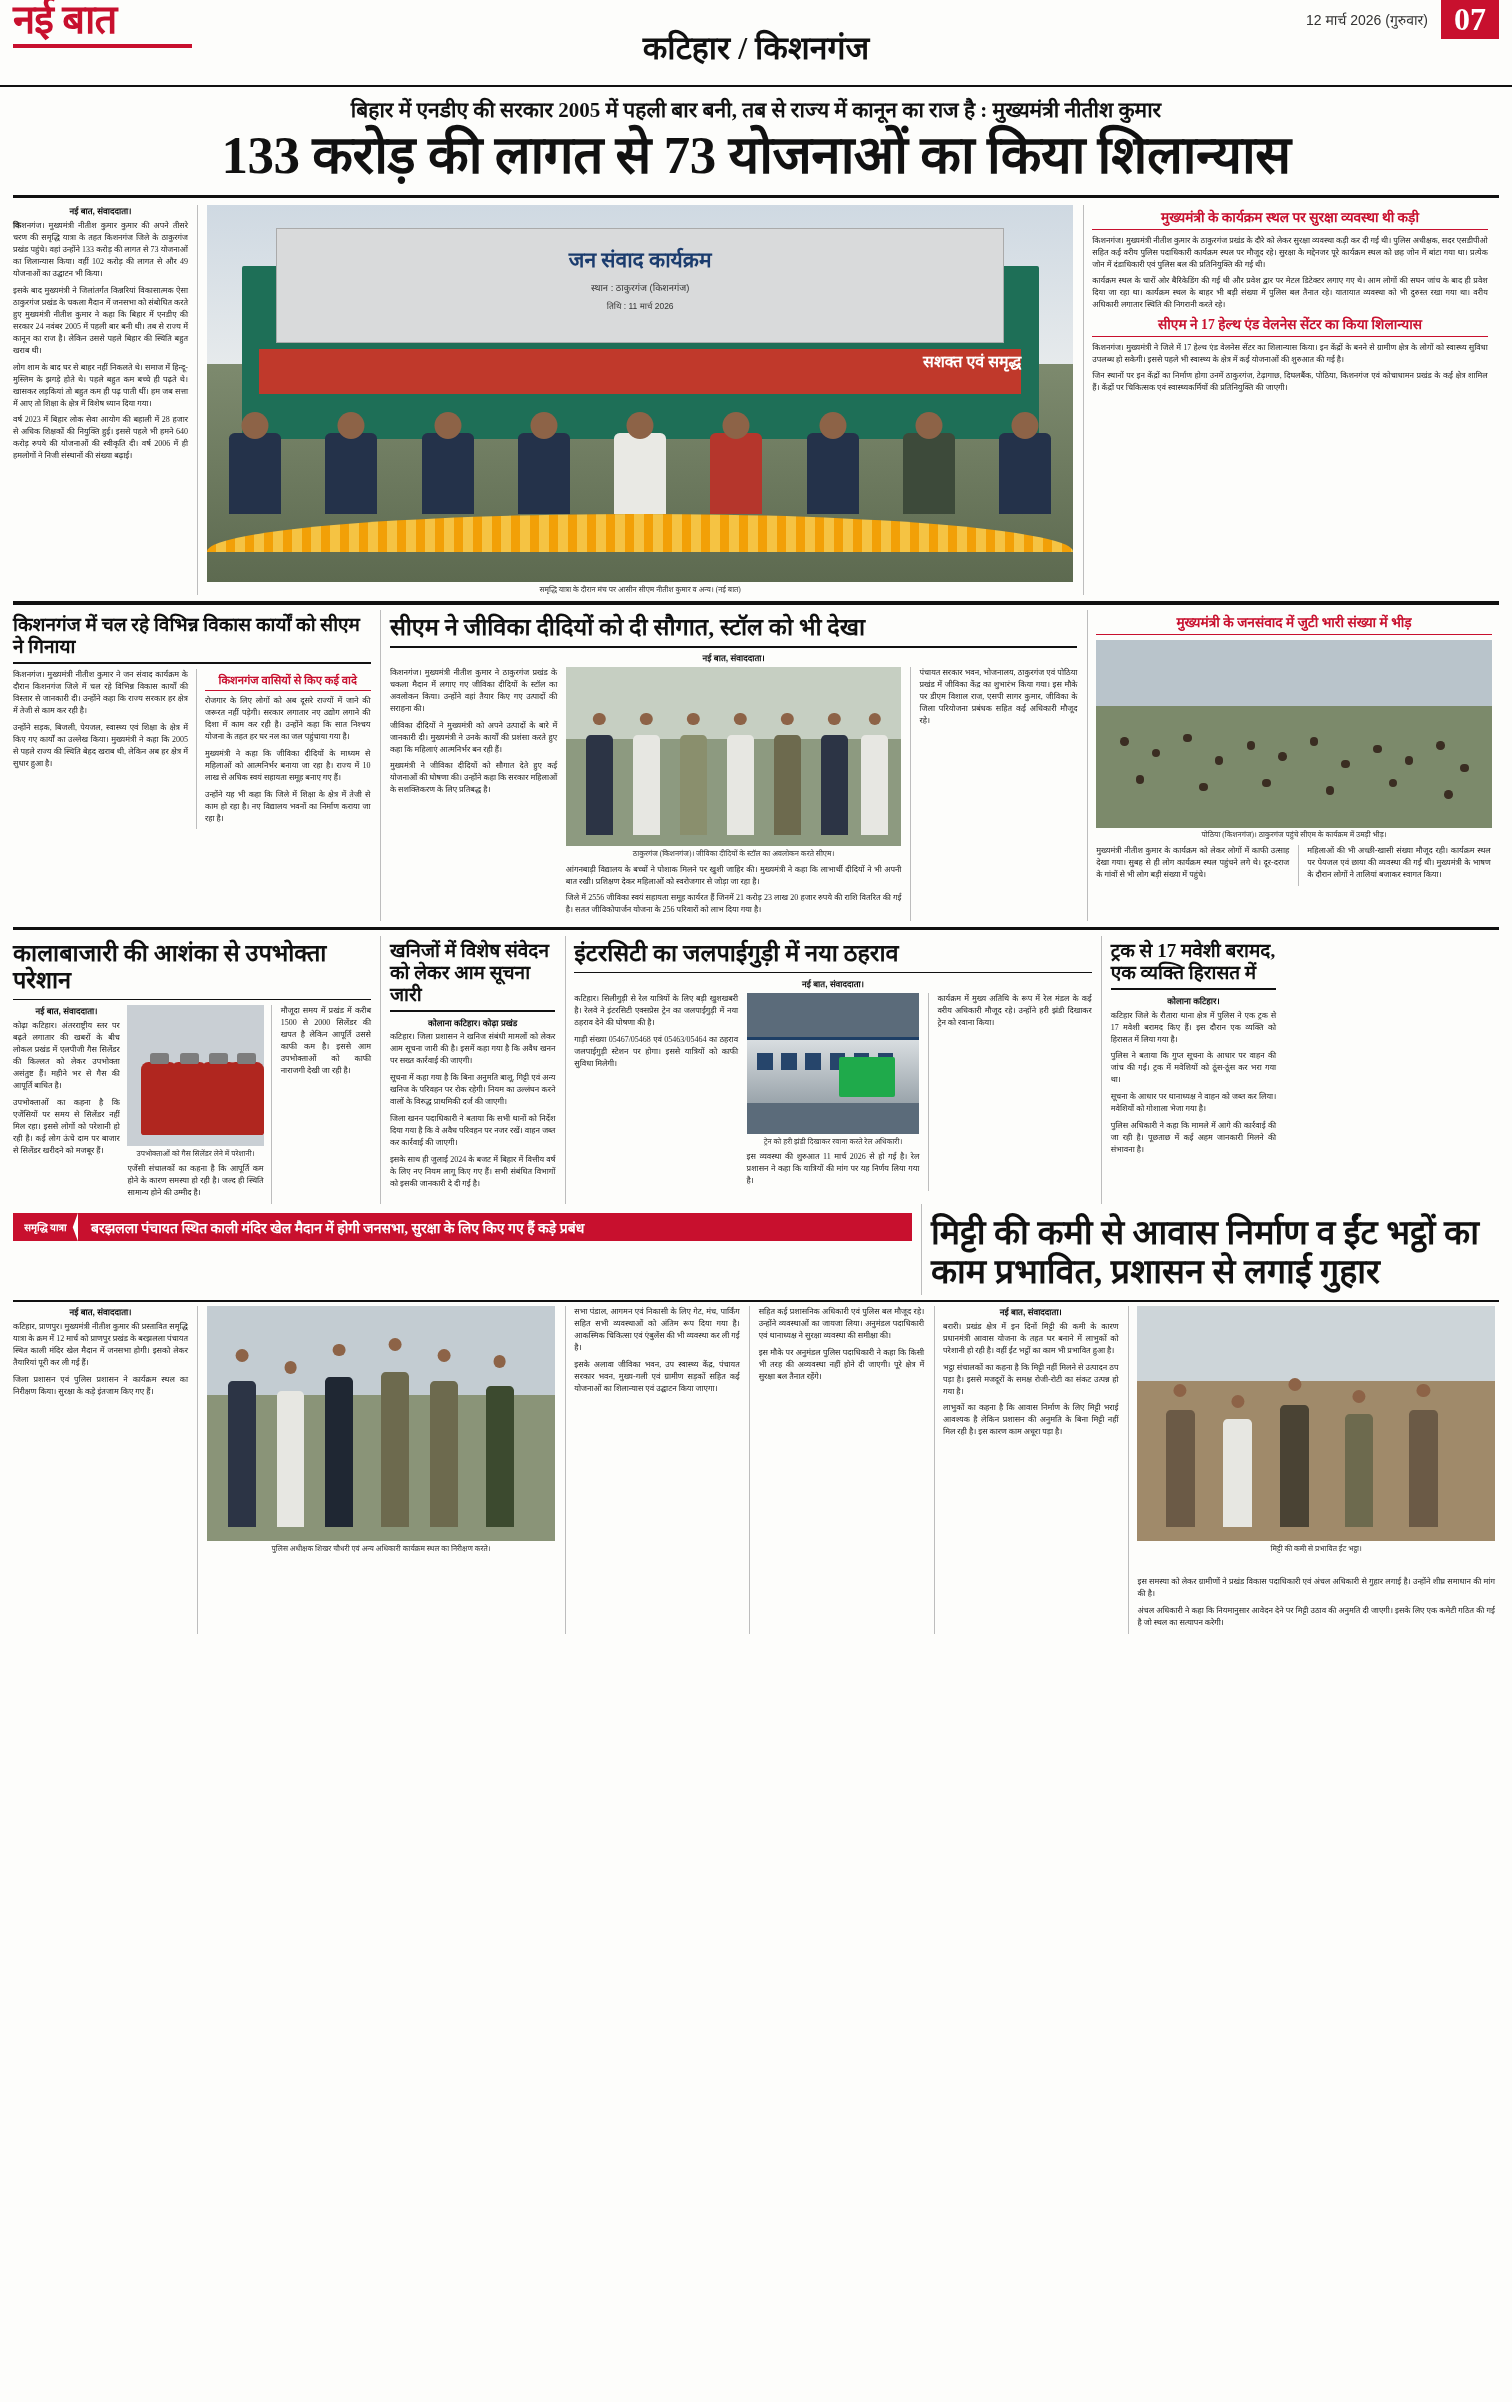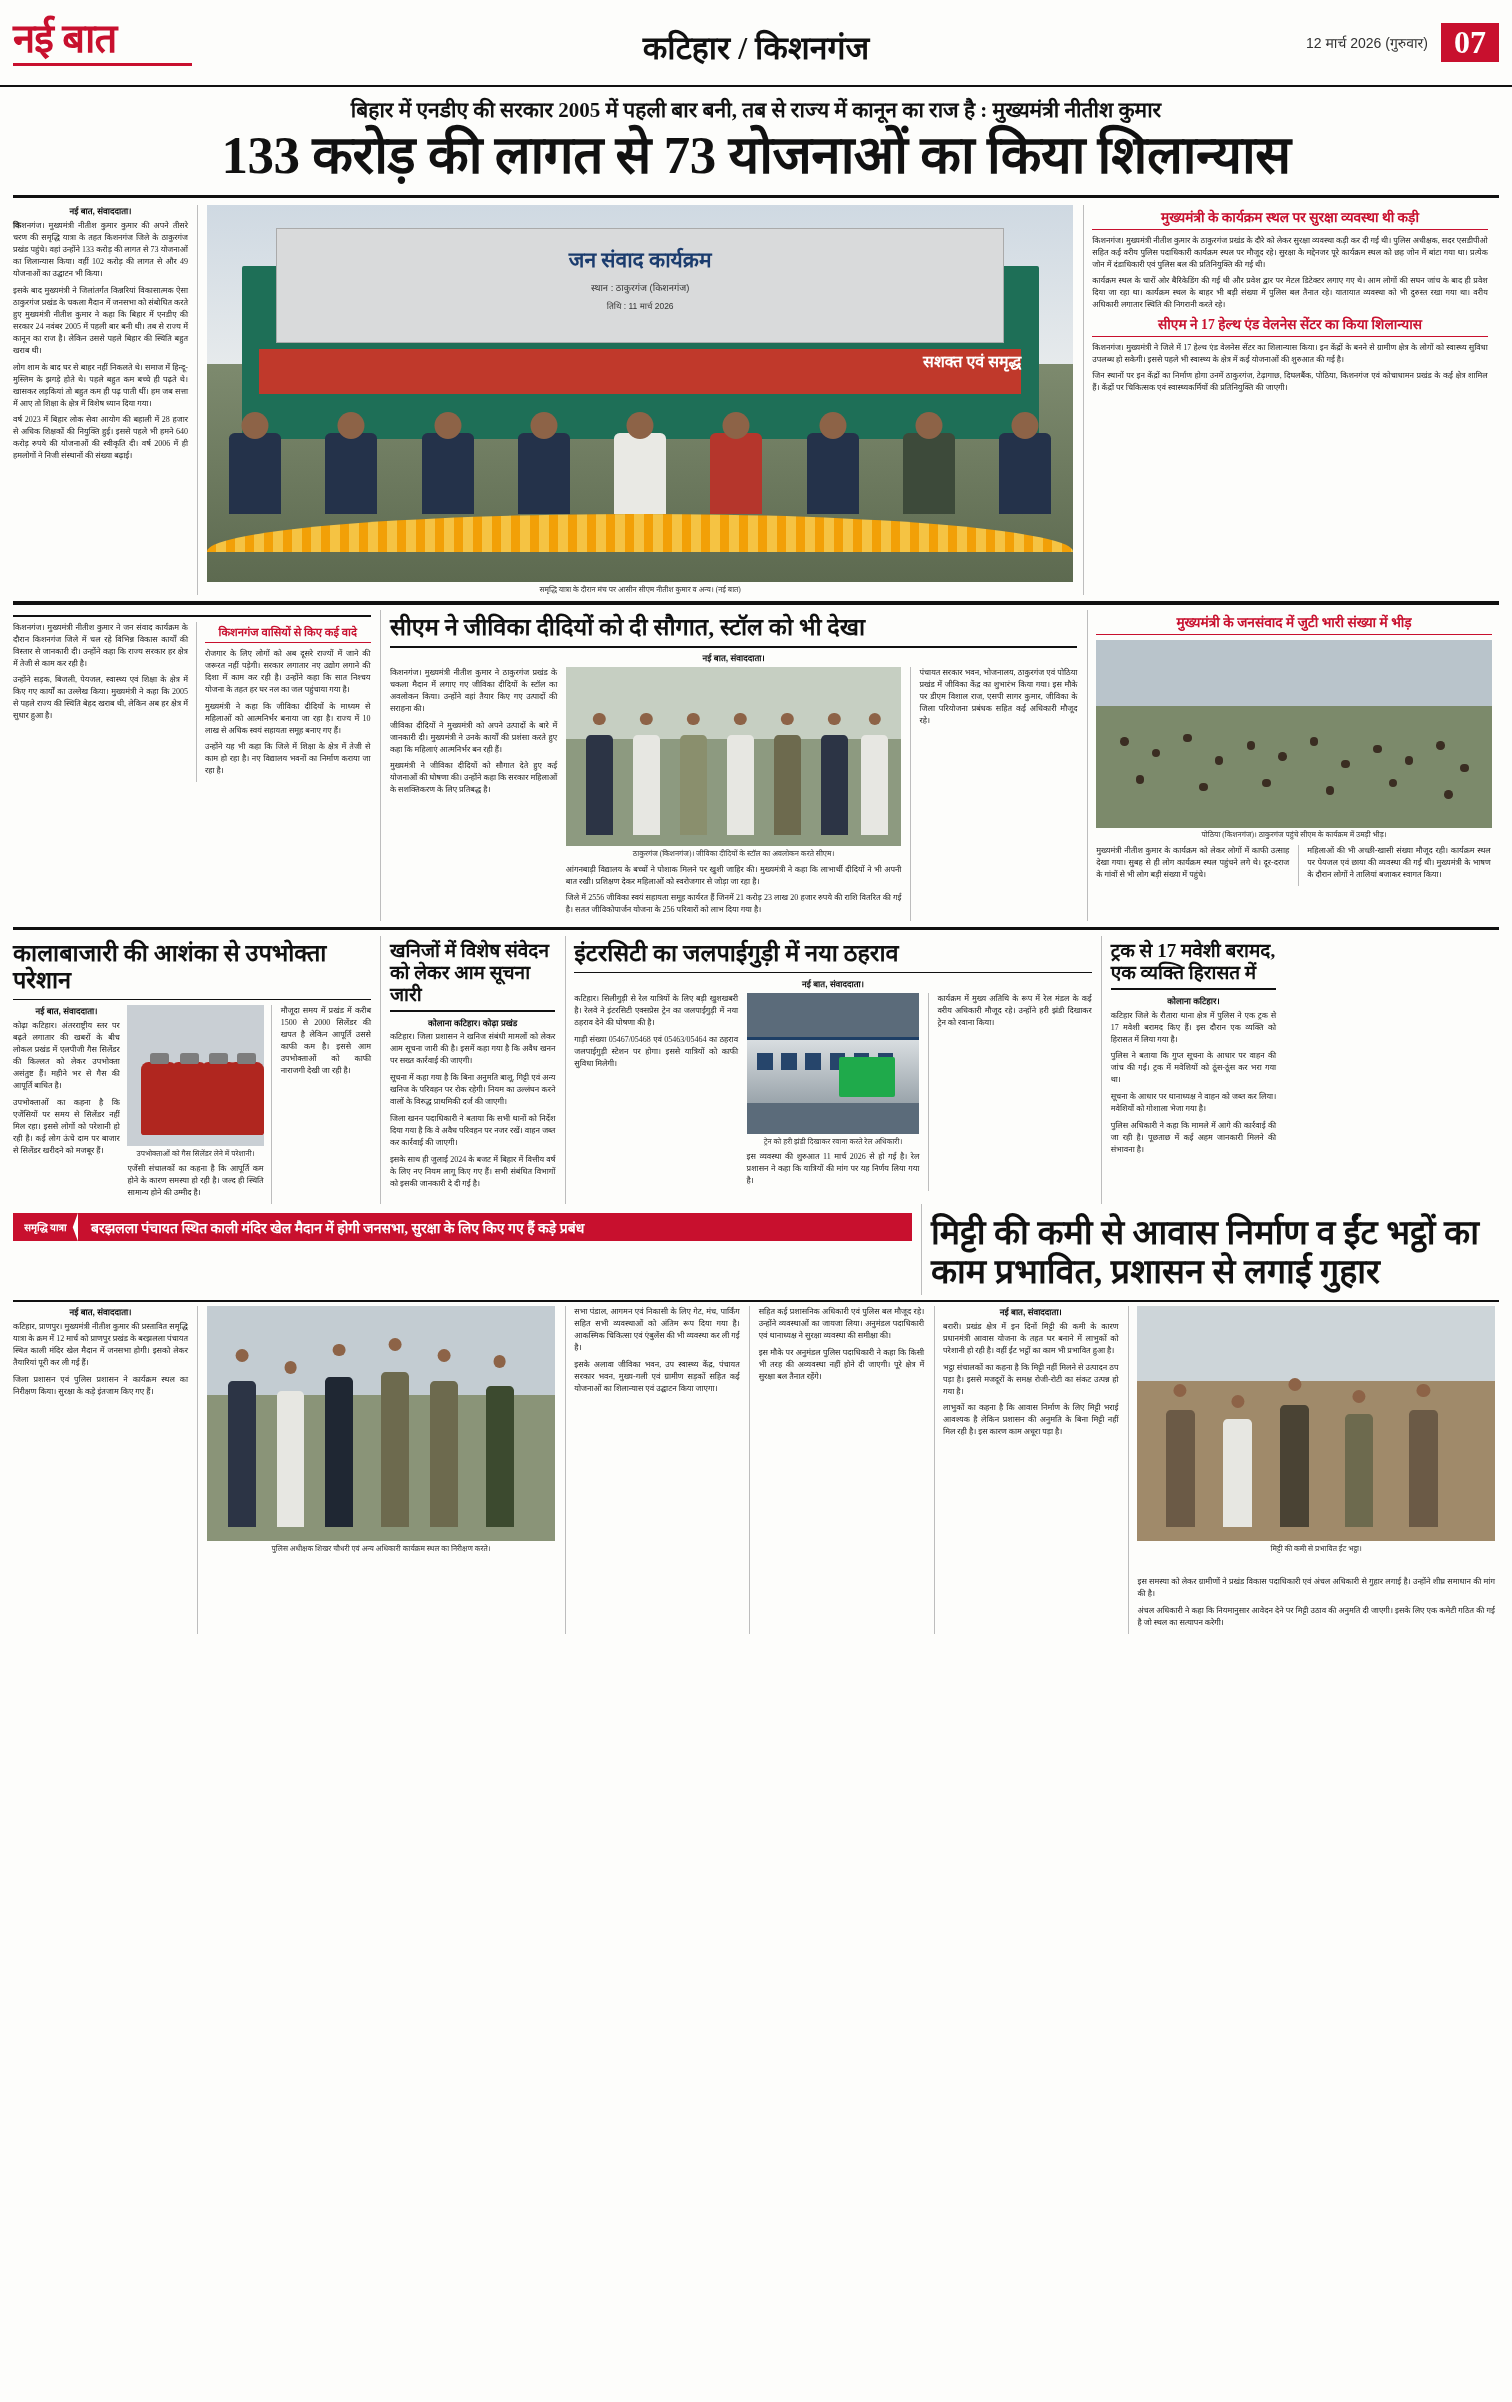--- a/index.html
+++ b/index.html
@@ -3,21 +3,21 @@
 <meta charset="utf-8">
 <style>
   html,body{margin:0;padding:0;background:#b9b9b9;}
   body{font-family:"Liberation Sans", sans-serif;}
   .page{
     width:1512px;height:2402px;background:#fdfdfb;position:relative;
     box-sizing:border-box;padding:0;overflow:hidden;margin:0 auto;
   }
   
   .masthead{
-    height:87px;border-bottom:2.8px solid #111;display:flex;align-items:center;
+    height:87px;border-bottom:2.8px solid #111;display:flex;align-items:flex-start;
     position:relative;padding:0 13px;box-sizing:border-box;
   }
   .logo-box{display:flex;flex-direction:column;justify-content:center;}
   .logo-main{
     color:#c8102e;font-weight:bold;font-size:40px;letter-spacing:-0.9px;
     font-family:"Liberation Serif", serif;line-height:1;
   }
   .logo-rule{height:3.8px;background:#c8102e;width:179px;margin-top:3.8px;}
   .masthead-center{
     position:absolute;left:0;right:0;text-align:center;font-size:32px;font-weight:bold;
@@ -197,20 +197,21 @@
           <p>जिन स्थानों पर इन केंद्रों का निर्माण होगा उनमें ठाकुरगंज, टेढ़ागाछ, दिघलबैंक, पोठिया, किशनगंज एवं कोचाधामन प्रखंड के कई क्षेत्र शामिल हैं। केंद्रों पर चिकित्सक एवं स्वास्थ्यकर्मियों की प्रतिनियुक्ति की जाएगी।</p>
         </div>
       </div>
     </div>
 
     <div class="blackbar"></div>
 
     <div class="row">
 
       <div class="col" style="width:358px">
+        <div class="sec-head sm">किशनगंज में चल रहे विभिन्न विकास कार्यों को सीएम ने गिनाया</div>
         <div class="thinbar"></div>
         <div class="row" style="gap:7.5px">
           <div class="col" style="width:175px">
             <div class="body-text">
               <p>किशनगंज। मुख्यमंत्री नीतीश कुमार ने जन संवाद कार्यक्रम के दौरान किशनगंज जिले में चल रहे विभिन्न विकास कार्यों की विस्तार से जानकारी दी। उन्होंने कहा कि राज्य सरकार हर क्षेत्र में तेजी से काम कर रही है।</p>
               <p>उन्होंने सड़क, बिजली, पेयजल, स्वास्थ्य एवं शिक्षा के क्षेत्र में किए गए कार्यों का उल्लेख किया। मुख्यमंत्री ने कहा कि 2005 से पहले राज्य की स्थिति बेहद खराब थी, लेकिन अब हर क्षेत्र में सुधार हुआ है।</p>
             </div>
           </div>
           <div class="col vline" style="width:175px">
             <div class="sub-red" style="font-size:11.3px">किशनगंज वासियों से किए कई वादे</div>

